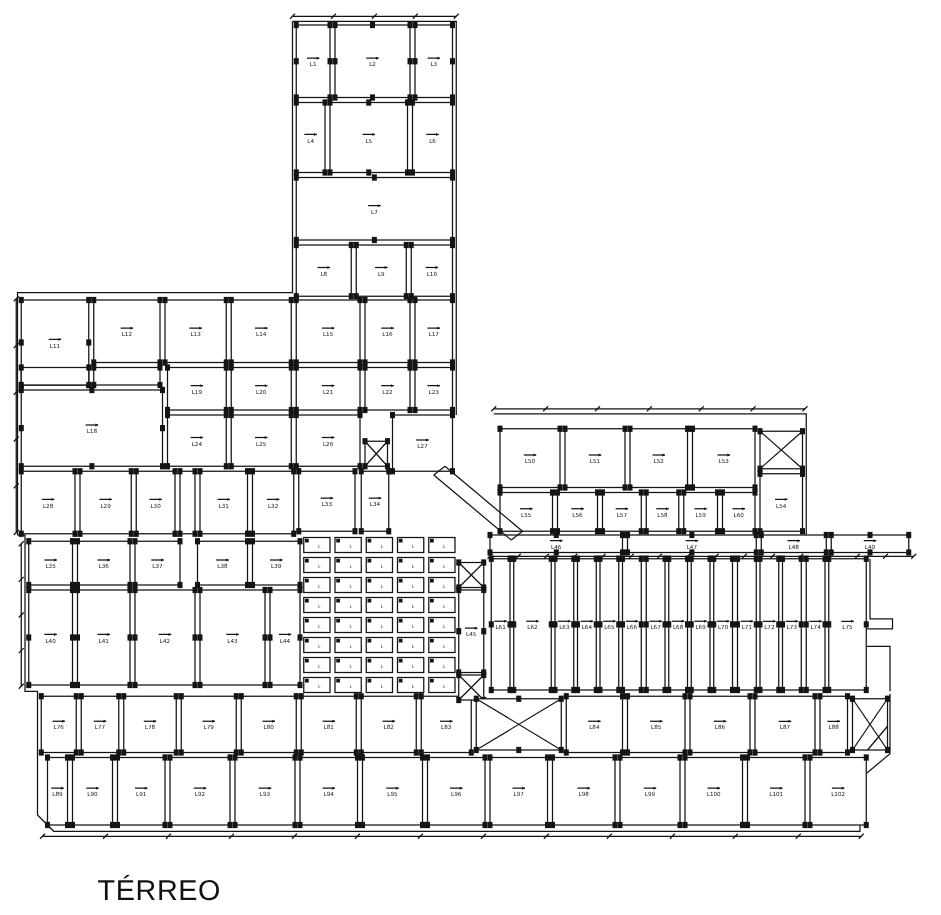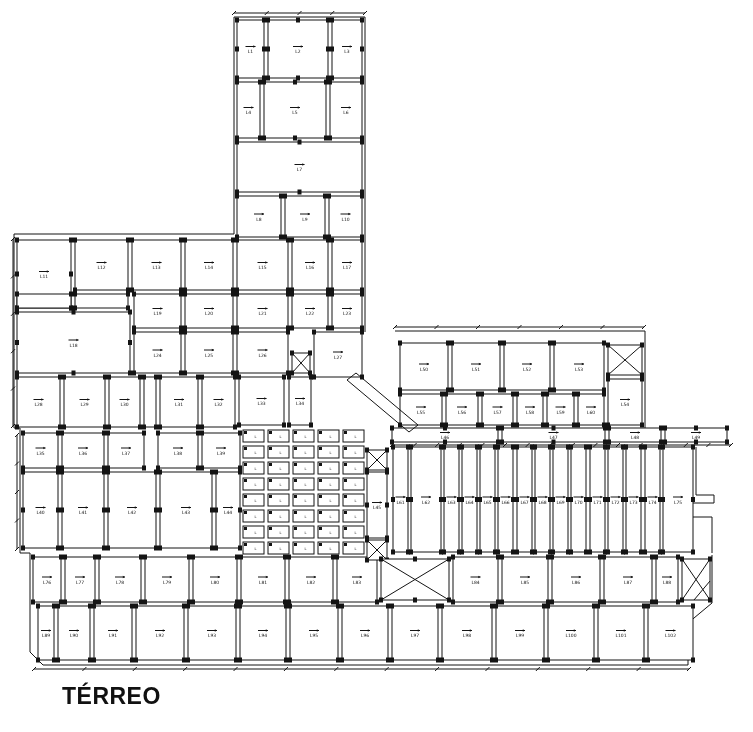--- a/index.html
+++ b/index.html
@@ -5,21 +5,21 @@
   html,body{margin:0;padding:0;background:#ffffff;}
   #plan-wrap{position:relative;width:753px;height:732px;background:#fff;overflow:hidden;
              font-family:"Liberation Sans",sans-serif;}
   #plan-svg{position:absolute;left:0;top:0;}
   .room{fill:#ffffff;stroke:#141414;stroke-width:1;}
   .col{fill:#141414;stroke:none;}
   .ln{stroke:#141414;stroke-width:1;fill:none;}
   .fillb{fill:#141414;stroke:none;}
   .lbl{font:4.5px "DejaVu Sans",sans-serif;text-anchor:middle;fill:#141414;}
   .lbl2{font:3.5px "DejaVu Sans",sans-serif;text-anchor:middle;fill:#141414;}
-  #plan-title{position:absolute;left:62px;top:683px;margin:0;font-size:23px;font-weight:700;
+  #plan-title{position:absolute;left:62px;top:683px;margin:16px;font-size:23px;font-weight:400;
               letter-spacing:0.5px;color:#111;font-family:"Liberation Sans",sans-serif;}
 </style>
 </head>
 <body>
 
 <div id="plan-wrap">
   <svg id="plan-svg" width="753" height="732" viewBox="0 0 753 732">
       <polyline points="234,17 365,17 365,332" class="ln"></polyline>
       <polyline points="234,17 234,234 14,234 14,428" class="ln"></polyline>
       <polyline points="14,428 20,428 20,553 30,553 30,652 43,665 688,665 688,623 712,603 712,555" class="ln"></polyline>

